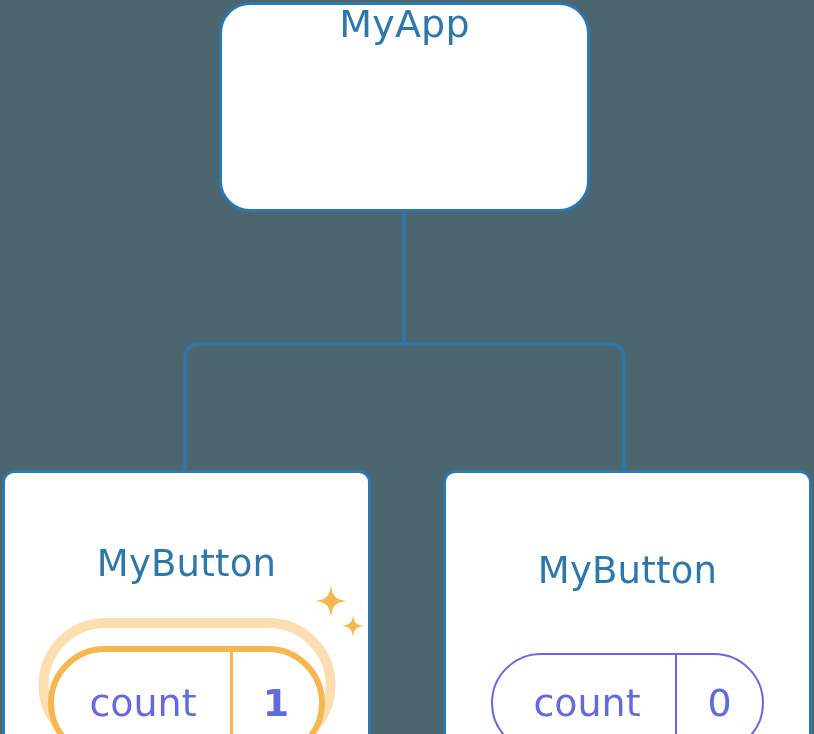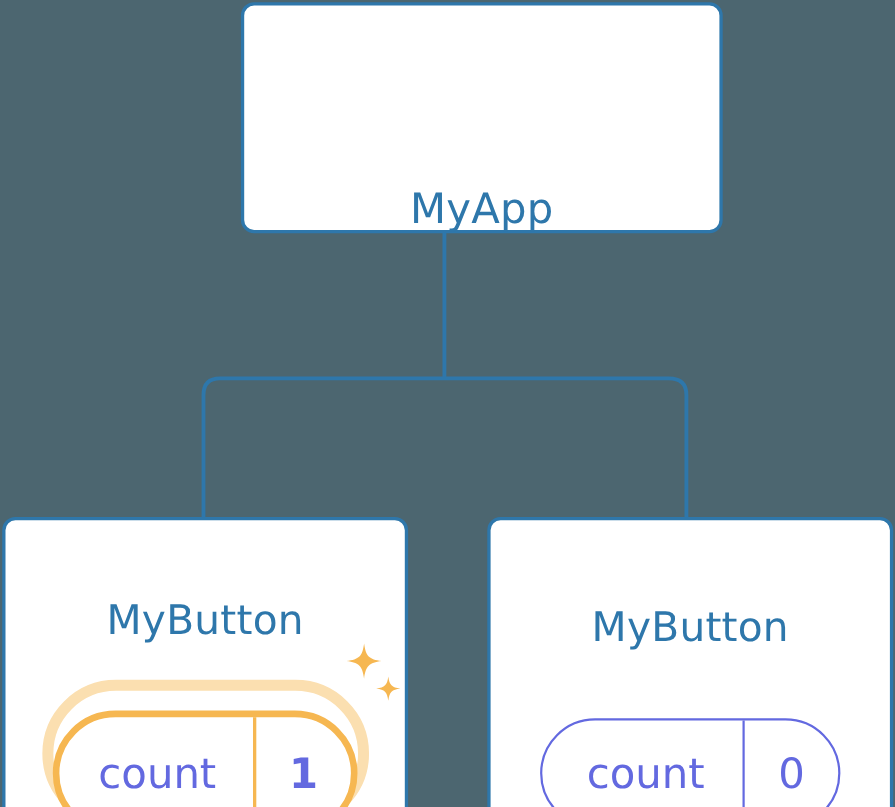--- a/index.html
+++ b/index.html
@@ -33,25 +33,26 @@
   .card {
     position: absolute;
     background: #FFFFFF;
     border: 3px solid #2E77AB;
     border-radius: 12px;
     box-sizing: border-box;
   }
   .card-root {
     left: 219px;
     top: 2px;
-    width: 438px;
+    width: 371px;
     height: 210px;
     display: flex;
-    align-items: flex-end;
-    justify-content: center;
+    align-items: flex-start;
+    justify-content: center;
+    border-radius: 31px;
   }
   .card-child {
     top: 470px;
     height: 320px;
     display: flex;
     flex-direction: column;
     align-items: center;
     justify-content: center;
   }
   .card-left {

